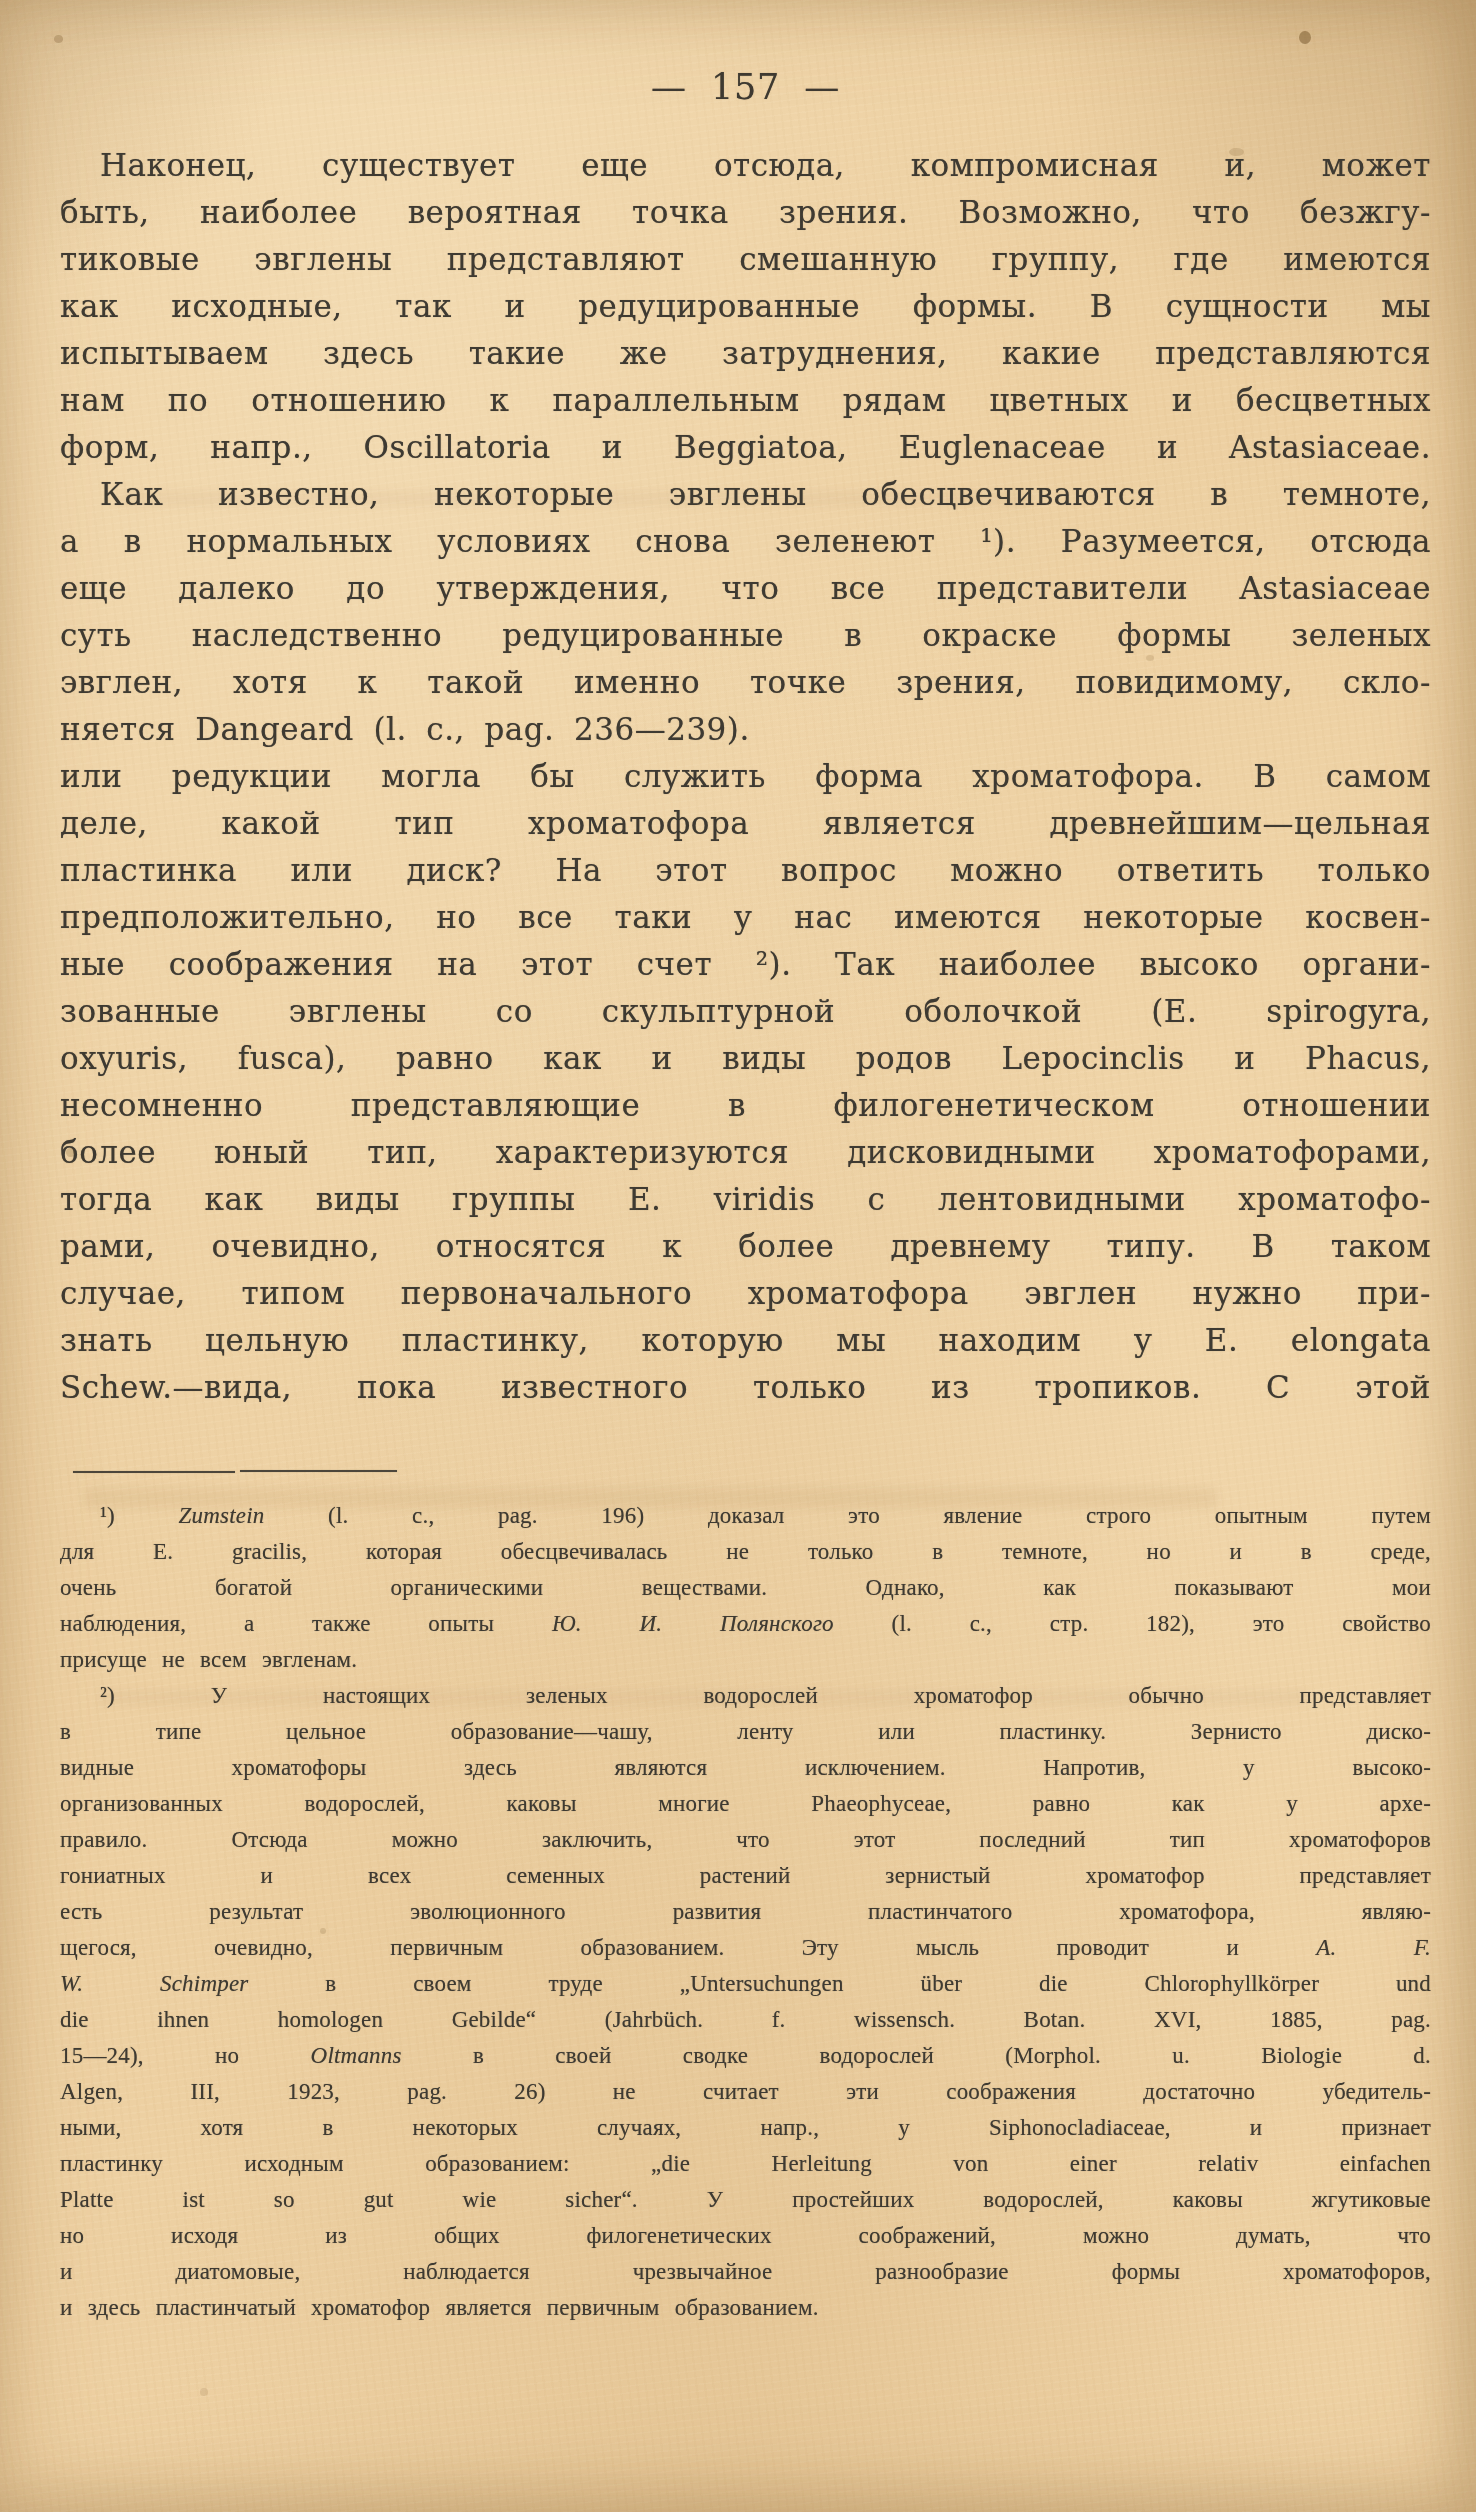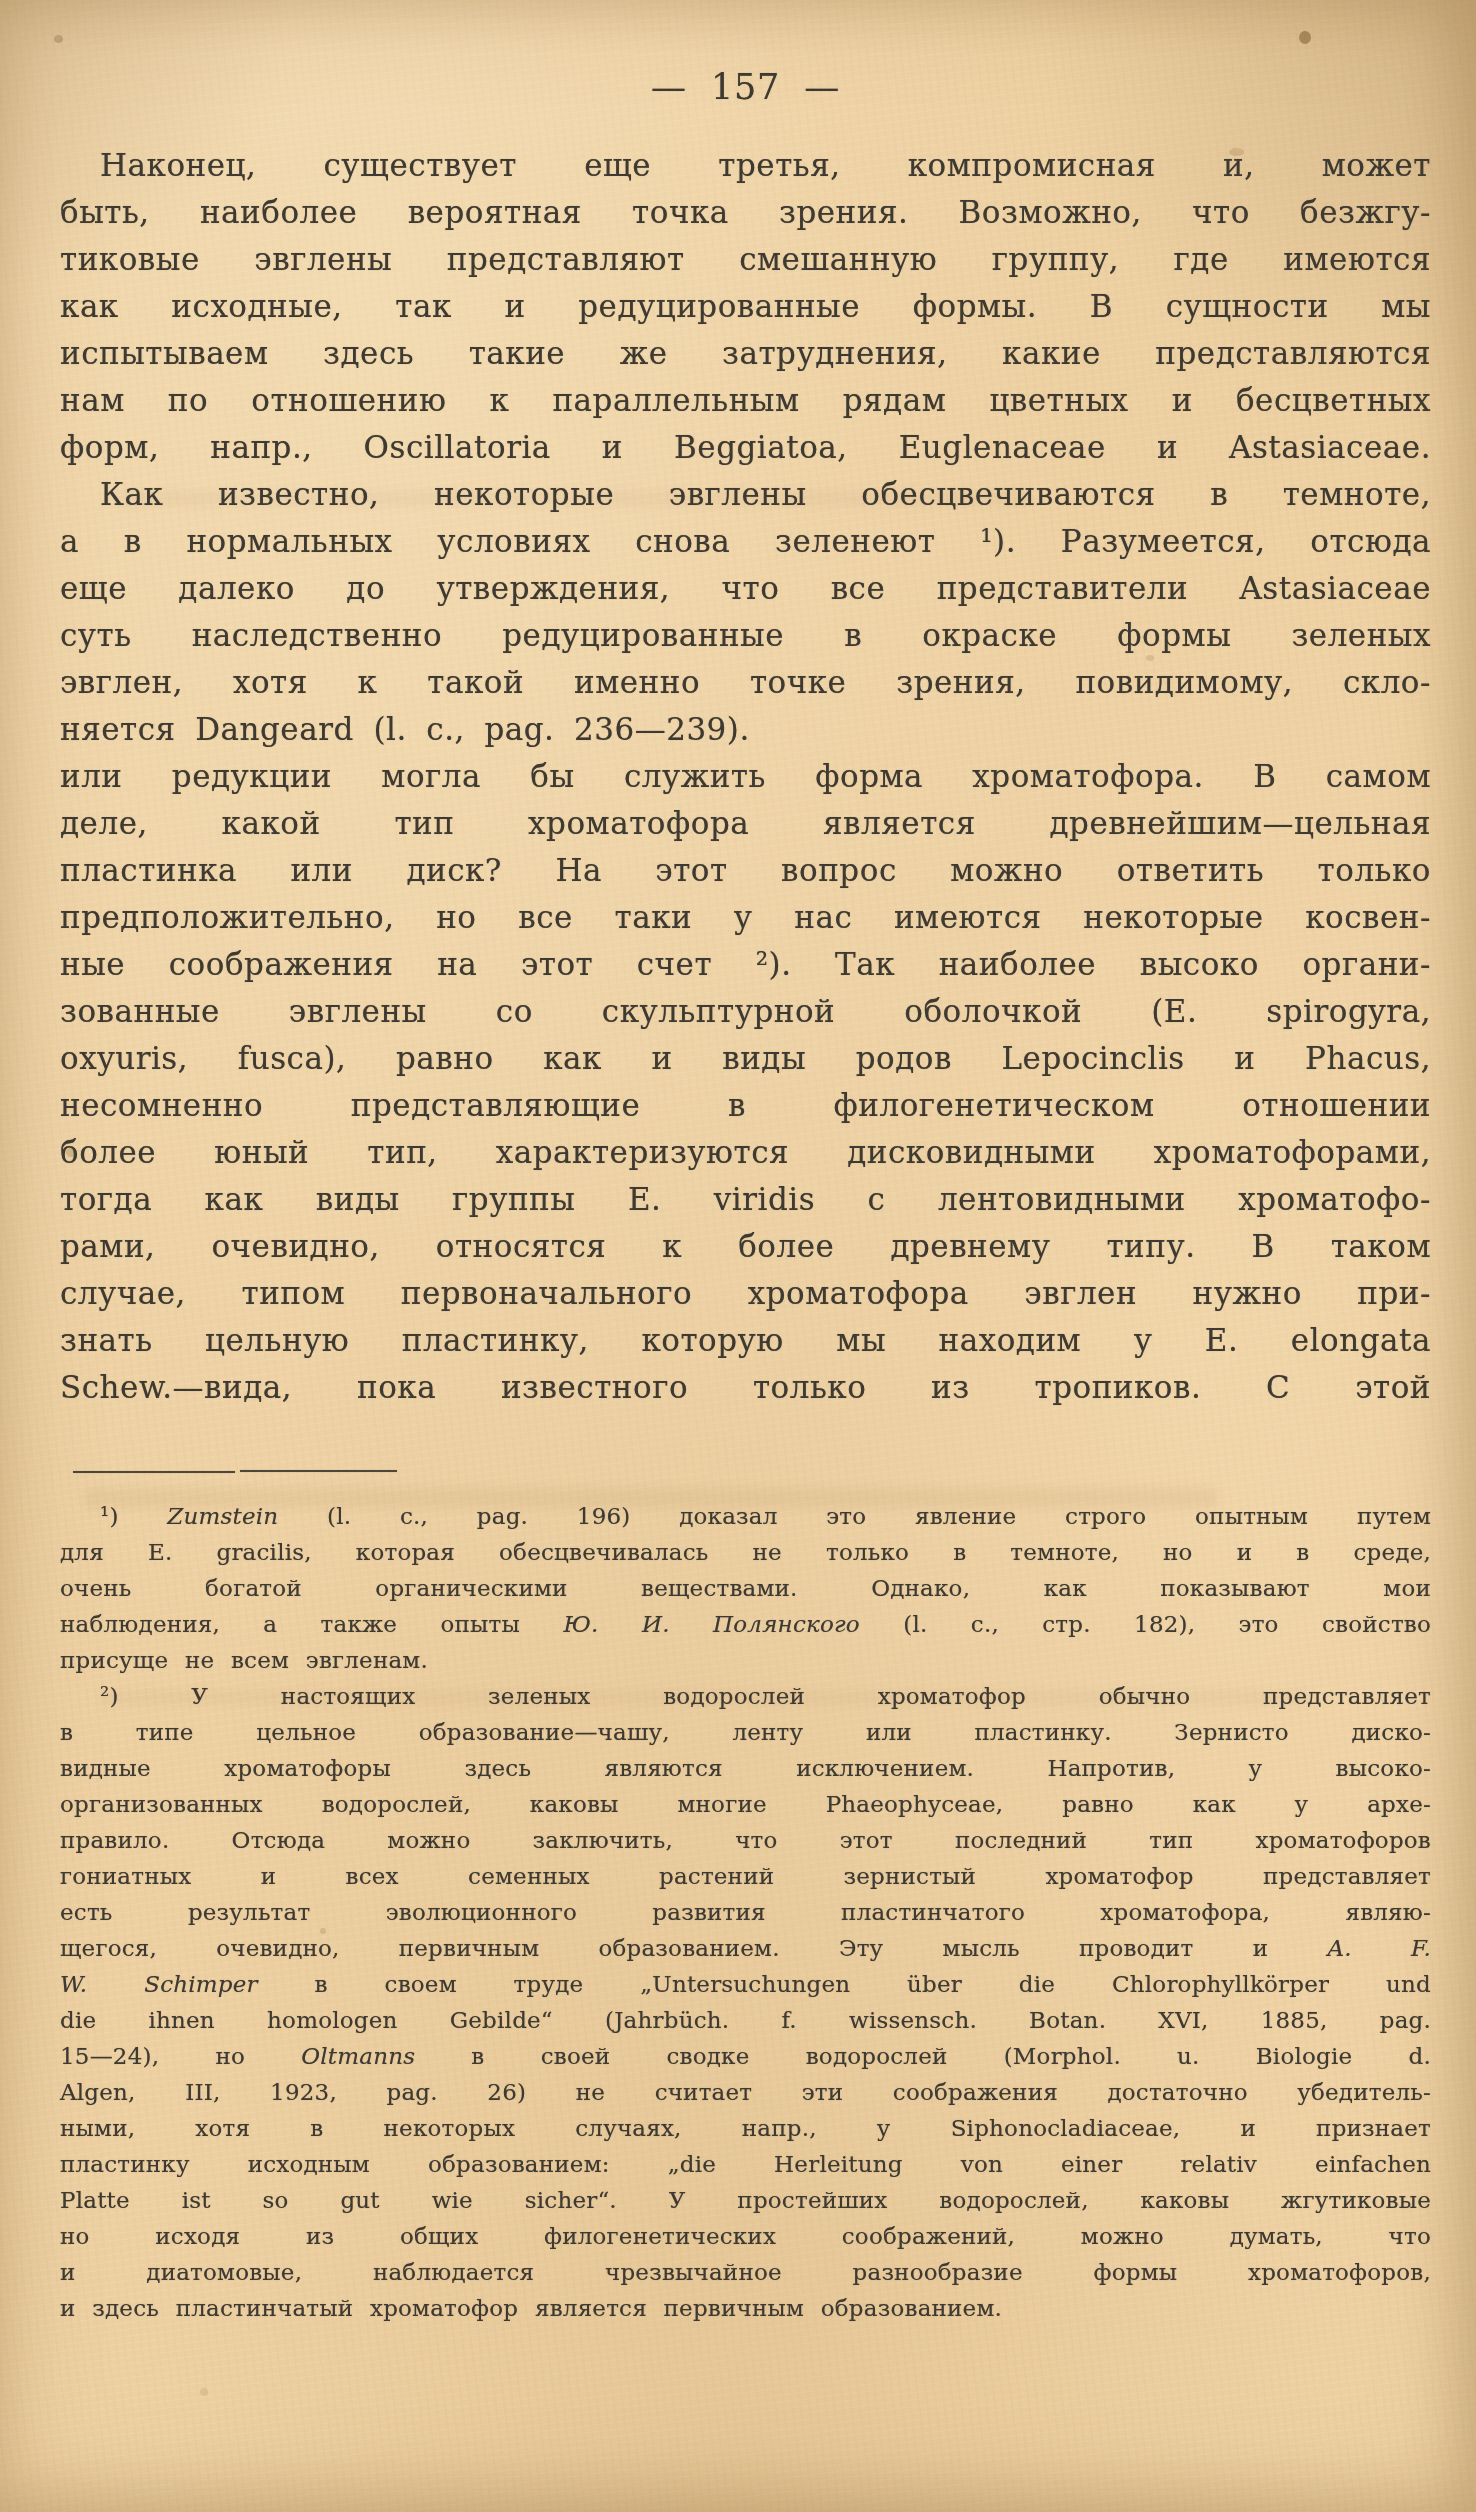--- a/index.html
+++ b/index.html
@@ -52,20 +52,21 @@
   .line.indent { text-indent: 40px; }
   .main-line {
     font-size: 31px;
     line-height: 47px;
     letter-spacing: 0.5px;
   }
   .fn-line {
     font-size: 23px;
     line-height: 36px;
     letter-spacing: 0.2px;
+    font-family: Liberation Serif, serif;
   }
   .rule-seg {
     position: absolute;
     height: 2.3px;
     background: #4c463b;
     box-shadow: 0 0 0.8px rgba(60,54,44,0.6);
   }
   .rule-a { top: 1471px; left: 73px;  width: 162px; }
   .rule-b { top: 1470px; left: 240px; width: 157px; }
   .speck { position: absolute; border-radius: 50%; background: #7d5e33; pointer-events: none; }
@@ -92,21 +93,21 @@
 
 <div class="page" style="--paper: #edd0a2; --ink: #3e3a32;">
   <div class="ghost g1"></div>
   <div class="ghost g2"></div>
   <div class="ghost g3"></div>
 
   <div class="page-number">— 157 —</div>
 
   <div class="main-text" id="main-text">
       <div>
-        <div class="line main-line indent">Наконец, существует еще третья, компромисная и, может</div>
+        <div class="line main-line indent">Наконец, существует еще отсюда, компромисная и, может</div>
         <div class="line main-line">быть, наиболее вероятная точка зрения. Возможно, что безжгу-</div>
         <div class="line main-line">тиковые эвглены представляют смешанную группу, где имеются</div>
         <div class="line main-line">как исходные, так и редуцированные формы. В сущности мы</div>
         <div class="line main-line">испытываем здесь такие же затруднения, какие представляются</div>
         <div class="line main-line">нам по отношению к параллельным рядам цветных и бесцветных</div>
         <div class="line main-line">форм, напр., Oscillatoria и Beggiatoa, Euglenaceae и Astasiaceae.</div>
       </div>
       <div>
         <div class="line main-line indent">Как известно, некоторые эвглены обесцвечиваются в темноте,</div>
         <div class="line main-line">а в нормальных условиях снова зеленеют ¹). Разумеется, отсюда</div>

